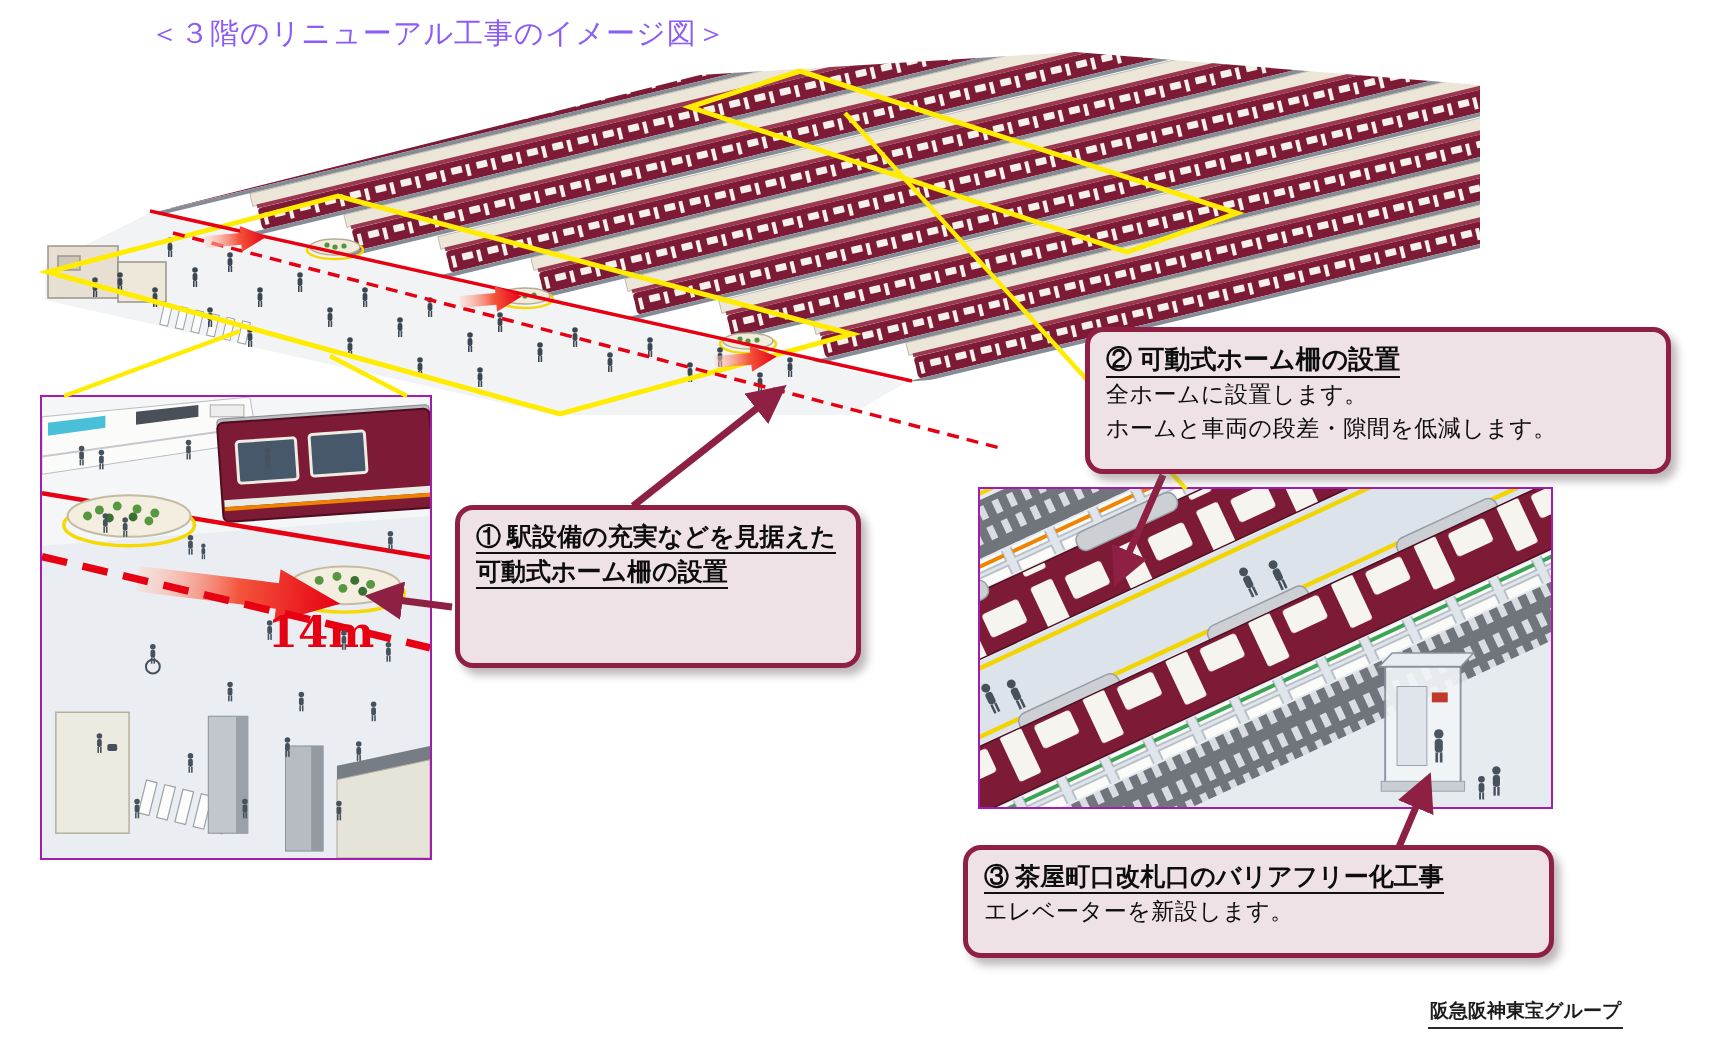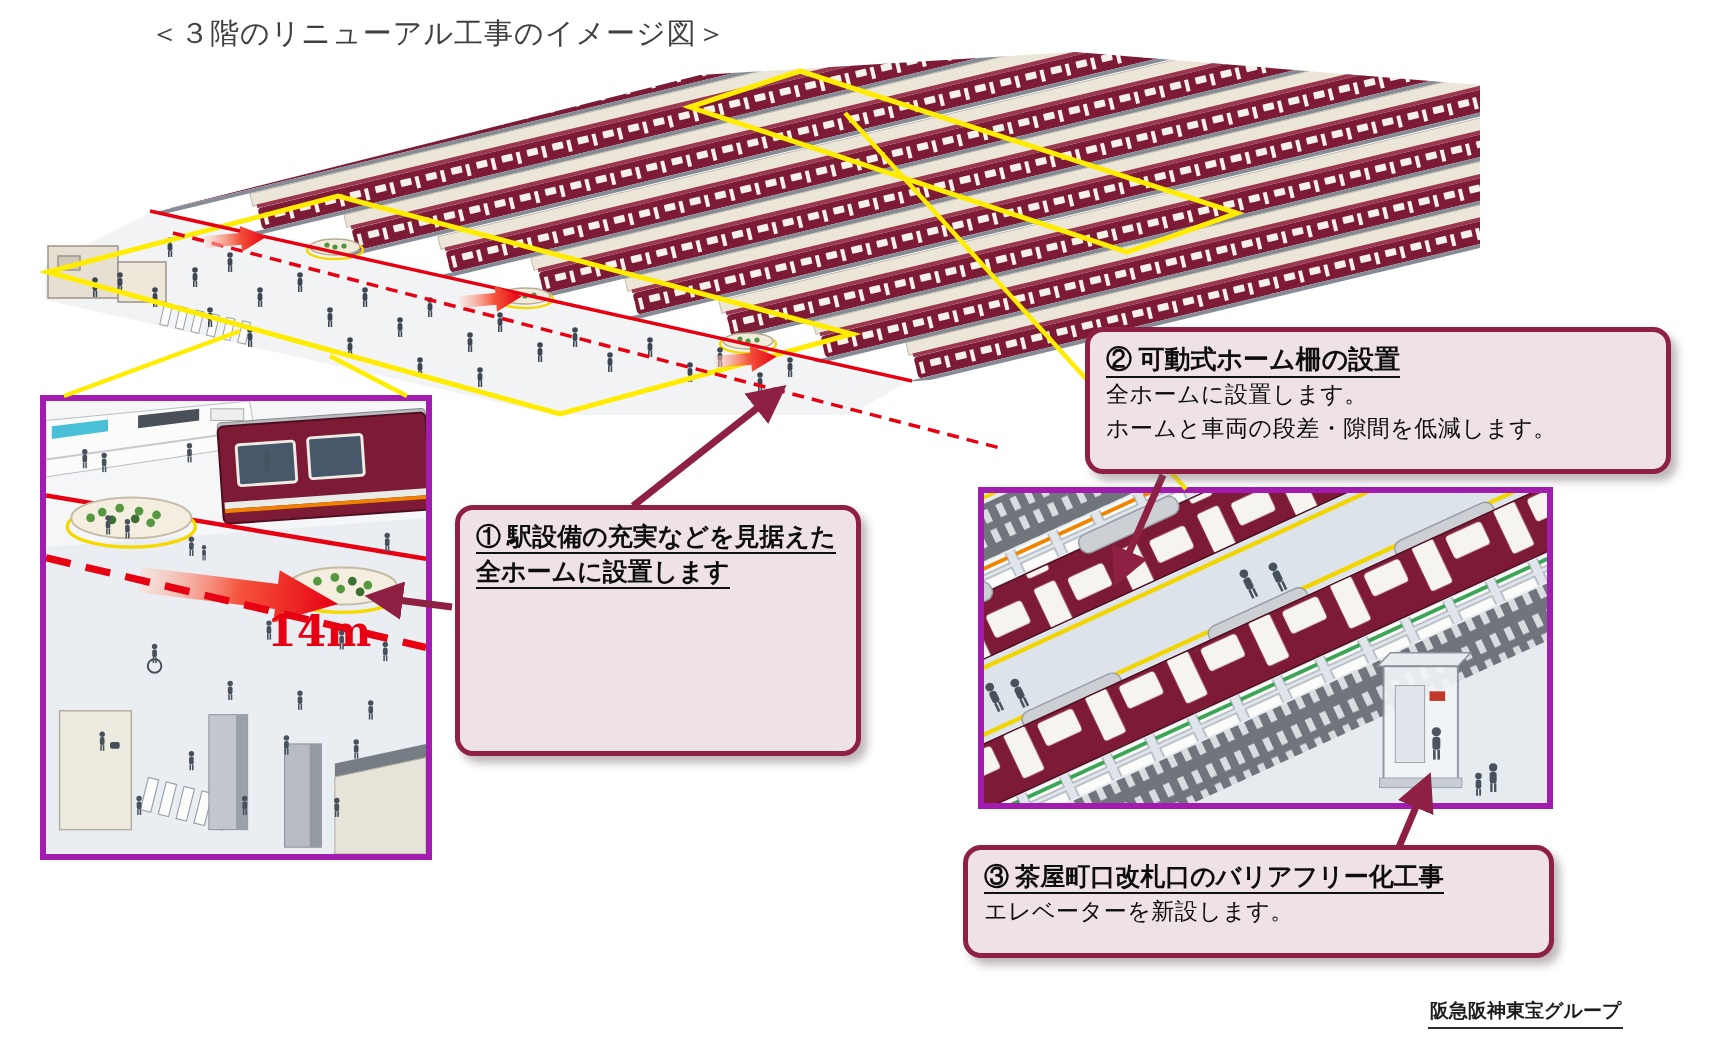--- a/index.html
+++ b/index.html
@@ -1,31 +1,31 @@
 <!DOCTYPE html>
 <html><head>
 <meta charset="utf-8">
 <style>
   html,body{margin:0;padding:0;background:#ffffff;}
   #stage{position:relative;width:1723px;height:1048px;background:#fff;overflow:hidden;
          font-family:"Liberation Serif","DejaVu Serif",serif;}
   .abs{position:absolute;}
-  #page-title{left:150px;top:14px;font-size:29px;color:#404040;letter-spacing:1px;z-index:40;white-space:nowrap;}
+  #page-title{left:150px;top:14px;font-size:29px;color:#8b5cf6;letter-spacing:1px;z-index:40;white-space:nowrap;}
   .main-svg{left:0;top:0;width:1723px;height:1048px;z-index:1;}
-  .inset{box-sizing:border-box;border:6px solid #a21caf;background:#3b82f6;z-index:10;overflow:hidden;}
+  .inset{box-sizing:border-box;border:2px solid #a21caf;background:#3b82f6;z-index:10;overflow:hidden;}
   #inset-left{left:40px;top:395px;width:392px;height:465px;}
   #inset-right{left:978px;top:487px;width:575px;height:322px;}
   .inset svg{display:block;width:100%;height:100%;}
   .overlay{left:0;top:0;width:1723px;height:1048px;z-index:20;pointer-events:none;}
   .callout{box-sizing:border-box;background:#efe2e7;border:5px solid #8e2044;border-radius:18px;
            box-shadow:6px 7px 8px rgba(110,95,102,.45);z-index:30;padding:10px 16px;color:#0d0d0d;}
   .callout .hd{font-weight:bold;line-height:1.38;white-space:nowrap;}
   .callout .hd span{border-bottom:2.5px solid #111;padding-bottom:2px;}
   .callout .bd{line-height:1.5;letter-spacing:.5px;white-space:nowrap;}
-  #callout-1{left:455px;top:505px;width:406px;height:251px;}
+  #callout-1{left:455px;top:505px;width:406px;height:163px;}
   #callout-1 .hd{font-size:25px;}
   #callout-1 .bd{font-size:22.5px;}
   #callout-2{left:1085px;top:327px;width:586px;height:147px;}
   #callout-2 .hd{font-size:26px;}
   #callout-2 .bd{font-size:23px;}
   #callout-3{left:963px;top:845px;width:591px;height:113px;}
   #callout-3 .hd{font-size:25px;}
   #callout-3 .bd{font-size:23px;}
   #footer-logo{left:1396px;top:998px;z-index:40;font-family:"Liberation Sans","DejaVu Sans",sans-serif;
                font-weight:bold;font-size:19px;color:#1c1c1c;border-bottom:2px solid #2a2a2a;
@@ -414,21 +414,21 @@
     <line x1="845" y1="113" x2="1186" y2="489" stroke="#ffec00" stroke-width="4.5"></line>
     <line x1="633" y1="506" x2="779" y2="391" stroke="#8e2044" stroke-width="7" marker-end="url(#mh2)"></line>
     <line x1="452" y1="607" x2="374" y2="597" stroke="#8e2044" stroke-width="7" marker-end="url(#mh2)"></line>
     <line x1="1163" y1="475" x2="1118" y2="578" stroke="#8e2044" stroke-width="7" marker-end="url(#mh2)"></line>
     <line x1="1399" y1="847" x2="1427" y2="781" stroke="#8e2044" stroke-width="7" marker-end="url(#mh2)"></line>
   </svg>
 
   <div id="callout-1" class="abs callout">
     <div class="hd">
       <span>① 駅設備の充実などを見据えた</span><br>
-      <span>全ホームに設置します</span>
+      <span>可動式ホーム柵の設置</span>
     </div>
   </div>
 
   <div id="callout-2" class="abs callout">
     <div class="hd">
       <span>② 可動式ホーム柵の設置</span>
     </div>
     <div class="bd">
       <div>全ホームに設置します。</div>
       <div>ホームと車両の段差・隙間を低減します。</div>

